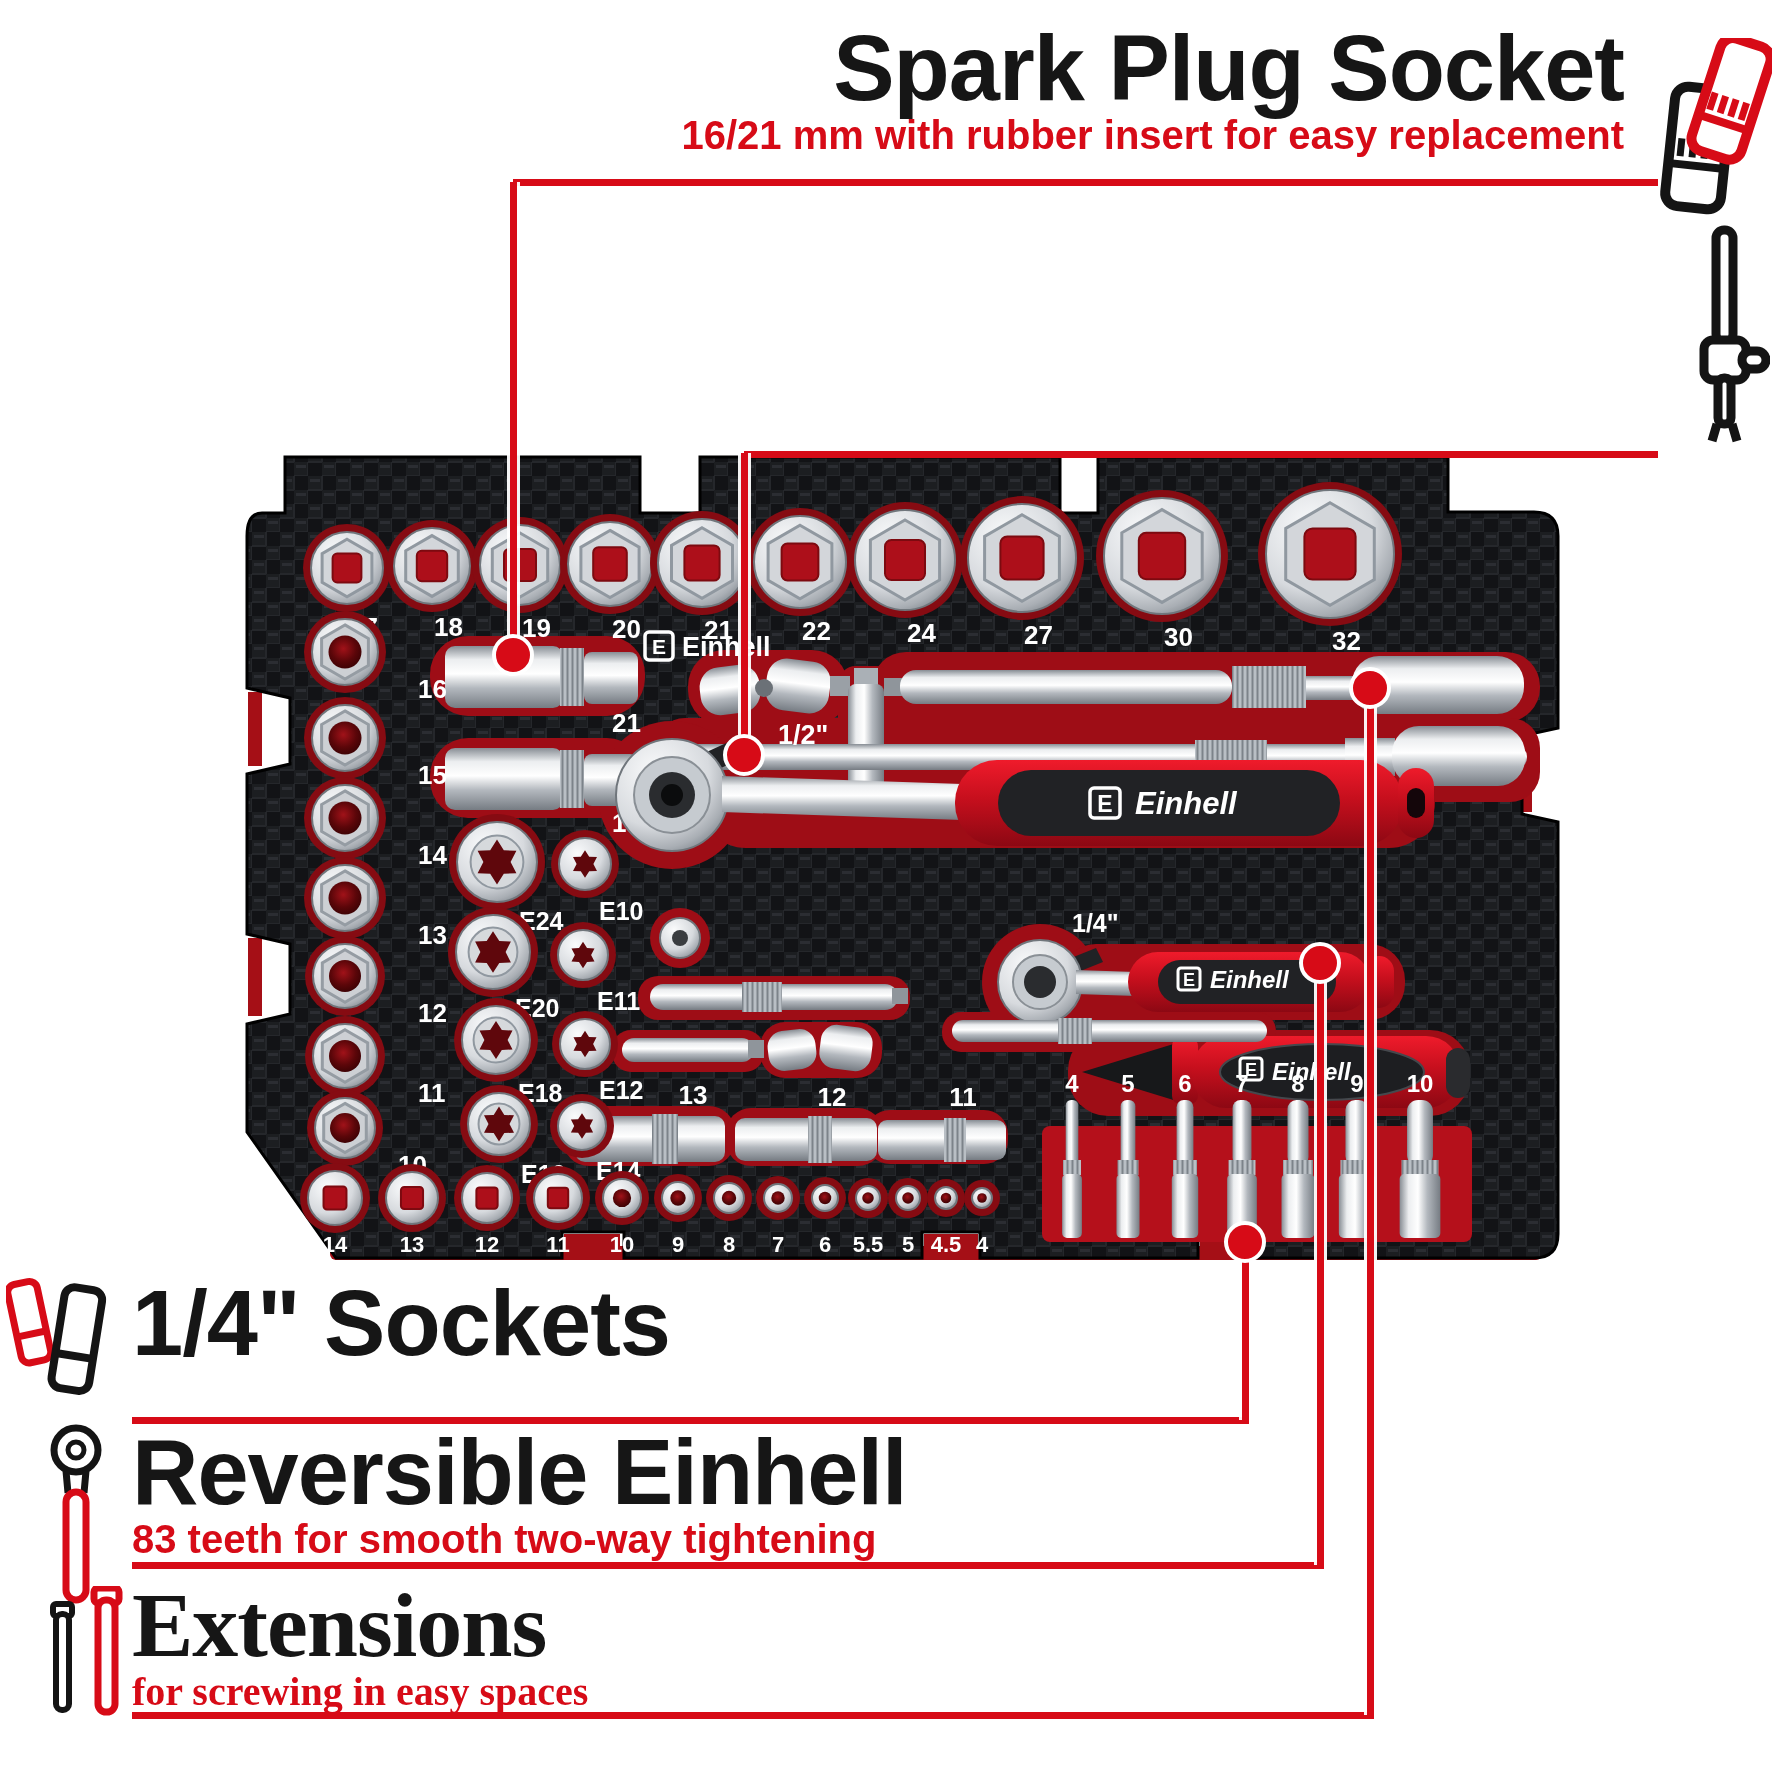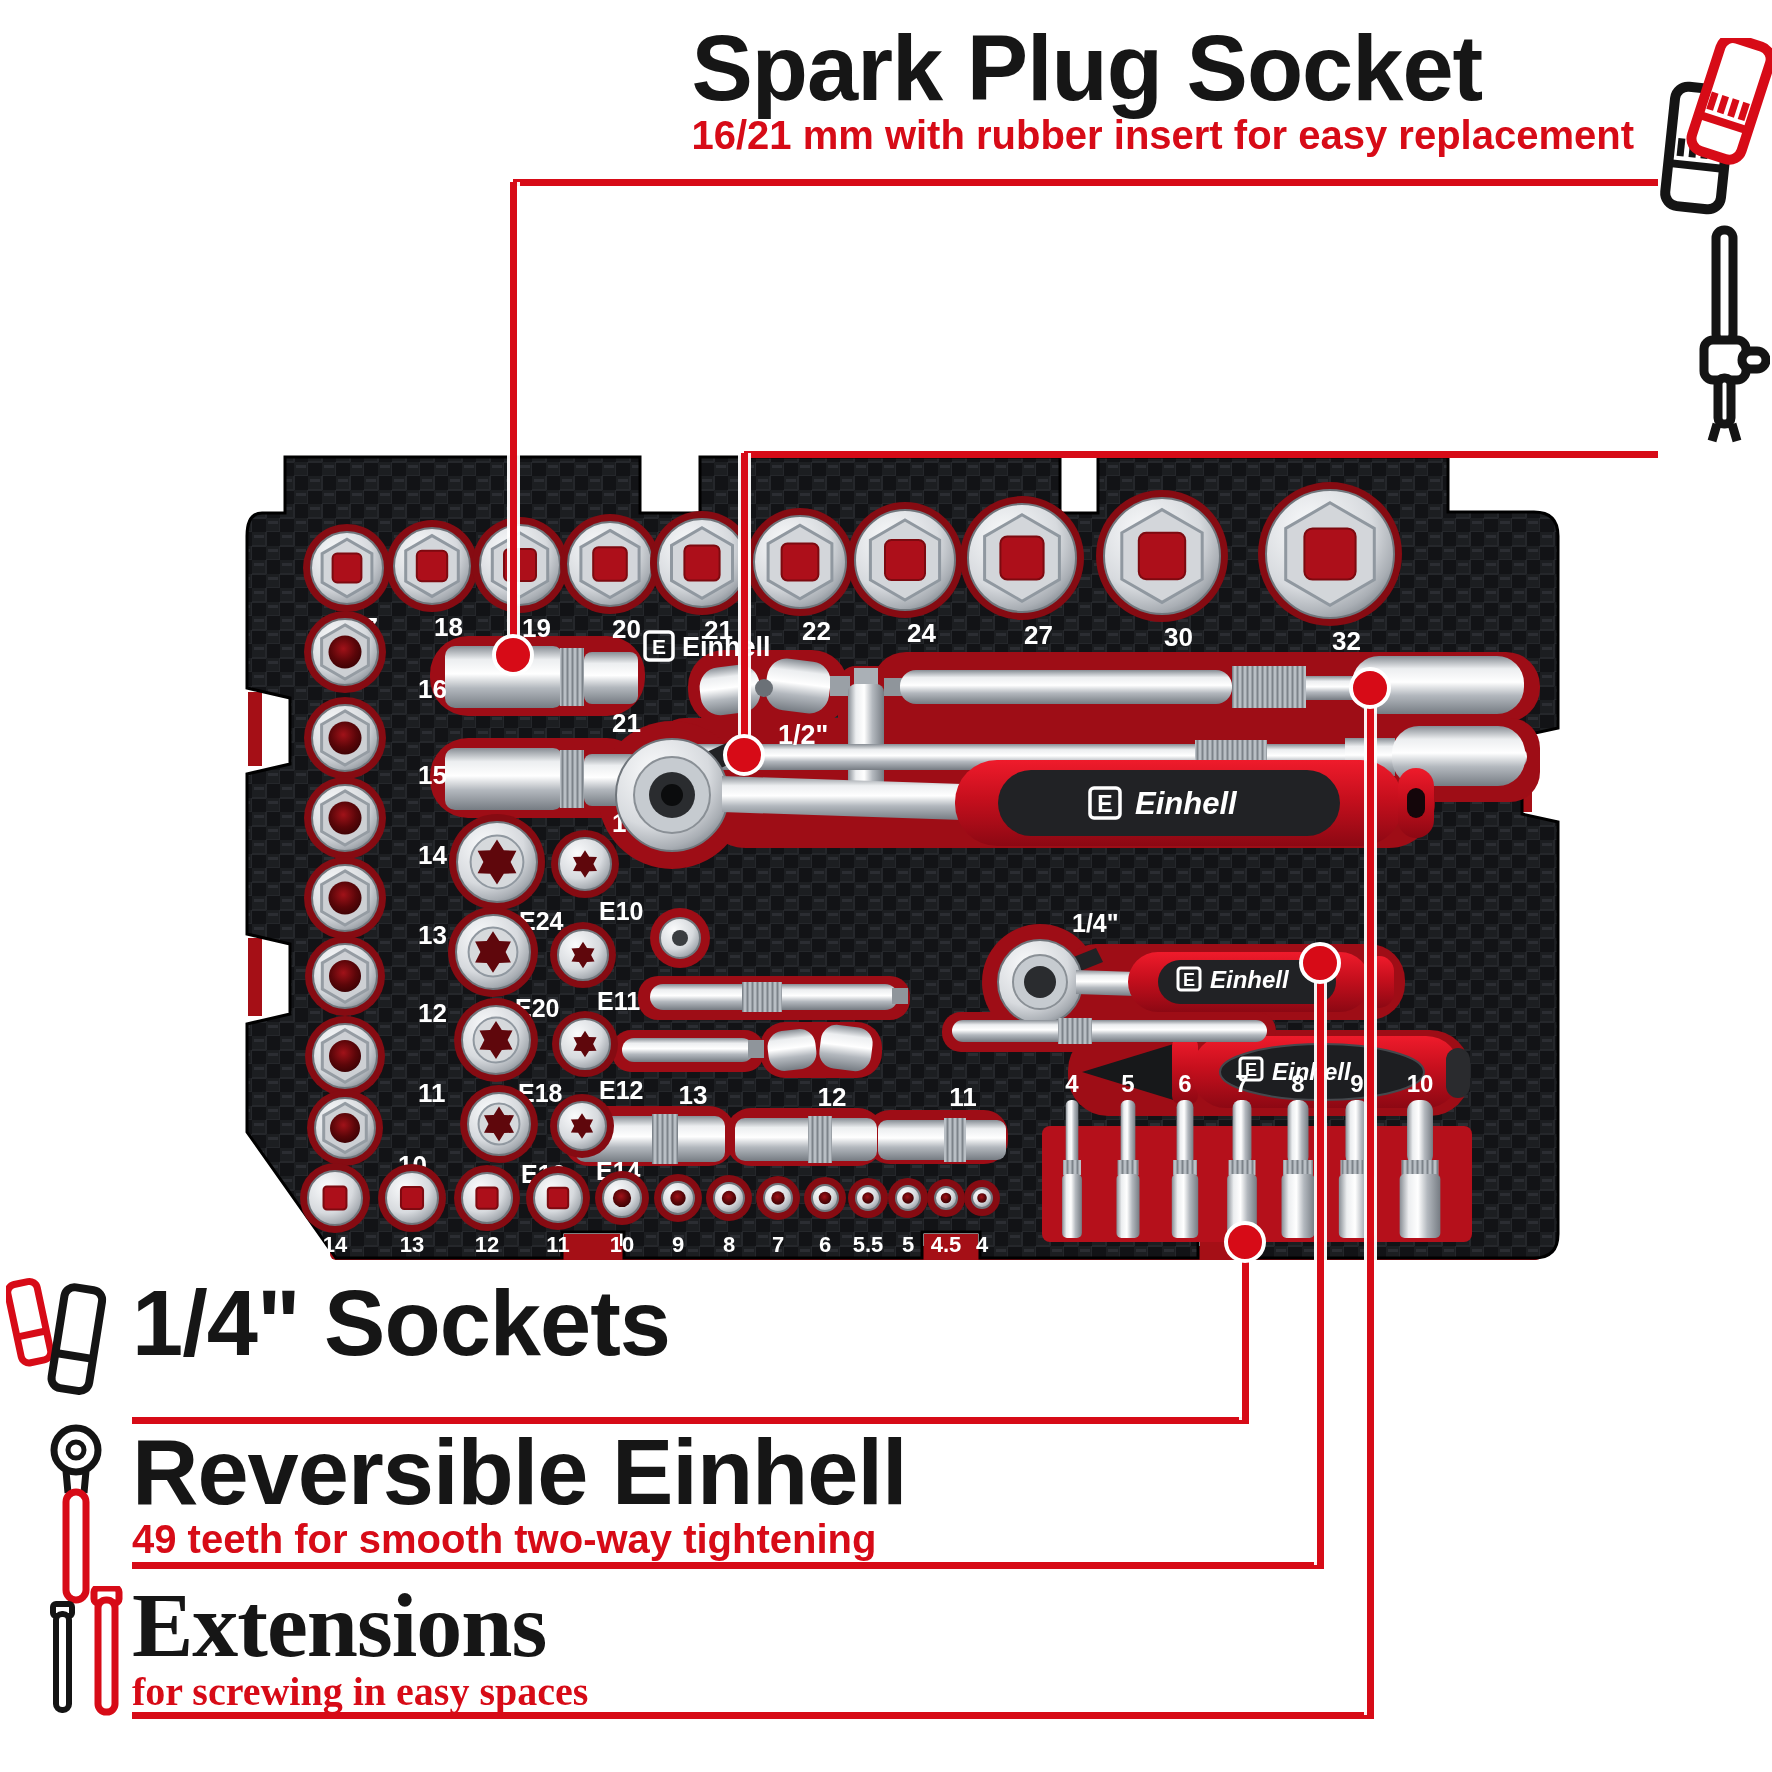--- a/index.html
+++ b/index.html
@@ -1,19 +1,19 @@
 <!DOCTYPE html>
 <html style="--accent: #d70b17;"><head>
 <meta charset="utf-8">
 <style>
   html,body{margin:0;padding:0;background:#fff;}
   #stage{position:relative;width:1772px;height:1772px;background:#fff;overflow:hidden;
          font-family:"Liberation Sans",sans-serif;}
   .co{position:absolute;z-index:2;}
-  .co.tr{text-align:left;right:138px;}
+  .co.tr{text-align:right;right:148px;}
   .co.bl{text-align:left;left:132px;}
   .co-title{font-size:92px;line-height:80px;font-weight:800;color:#161616;letter-spacing:-1px;white-space:nowrap;}
   .co-sub{font-size:40px;line-height:46px;font-weight:700;color:var(--accent);margin-top:4px;white-space:nowrap;}
   .rule{position:absolute;height:7px;background:var(--accent);z-index:2;}
   .vline{position:absolute;width:7px;background:var(--accent);z-index:3;
          box-shadow:3px 0 0 rgba(255,255,255,.95),-3px 0 0 rgba(255,255,255,.95);}
   .dot{position:absolute;width:42px;height:42px;box-sizing:border-box;border-radius:50%;
        background:var(--accent);border:4px solid #fff;z-index:4;}
   .icon{position:absolute;z-index:2;}
   #tray-svg{position:absolute;left:0;top:0;z-index:1;}
@@ -33,21 +33,21 @@
 
   <div class="rule" style="top:451px;left:744px;width:914px;"></div>
 
   <div class="co bl" style="top:1283px;">
     <div class="co-title">1/4" Sockets</div>
   </div>
   <div class="rule" style="top:1417px;left:132px;width:1117px;"></div>
 
   <div class="co bl" style="top:1432px;">
     <div class="co-title">Reversible Einhell</div>
-    <div class="co-sub">49 teeth for smooth two-way tightening</div>
+    <div class="co-sub">83 teeth for smooth two-way tightening</div>
   </div>
   <div class="rule" style="top:1562px;left:132px;width:1192px;"></div>
 
   <div class="co bl" style="top:1585px;font-family:Liberation Serif, serif;">
     <div class="co-title">Extensions</div>
     <div class="co-sub">for screwing in easy spaces</div>
   </div>
   <div class="rule" style="top:1712px;left:132px;width:1242px;"></div>
 
   <div class="vline" style="left:510px;top:182px;height:473px;"></div>

